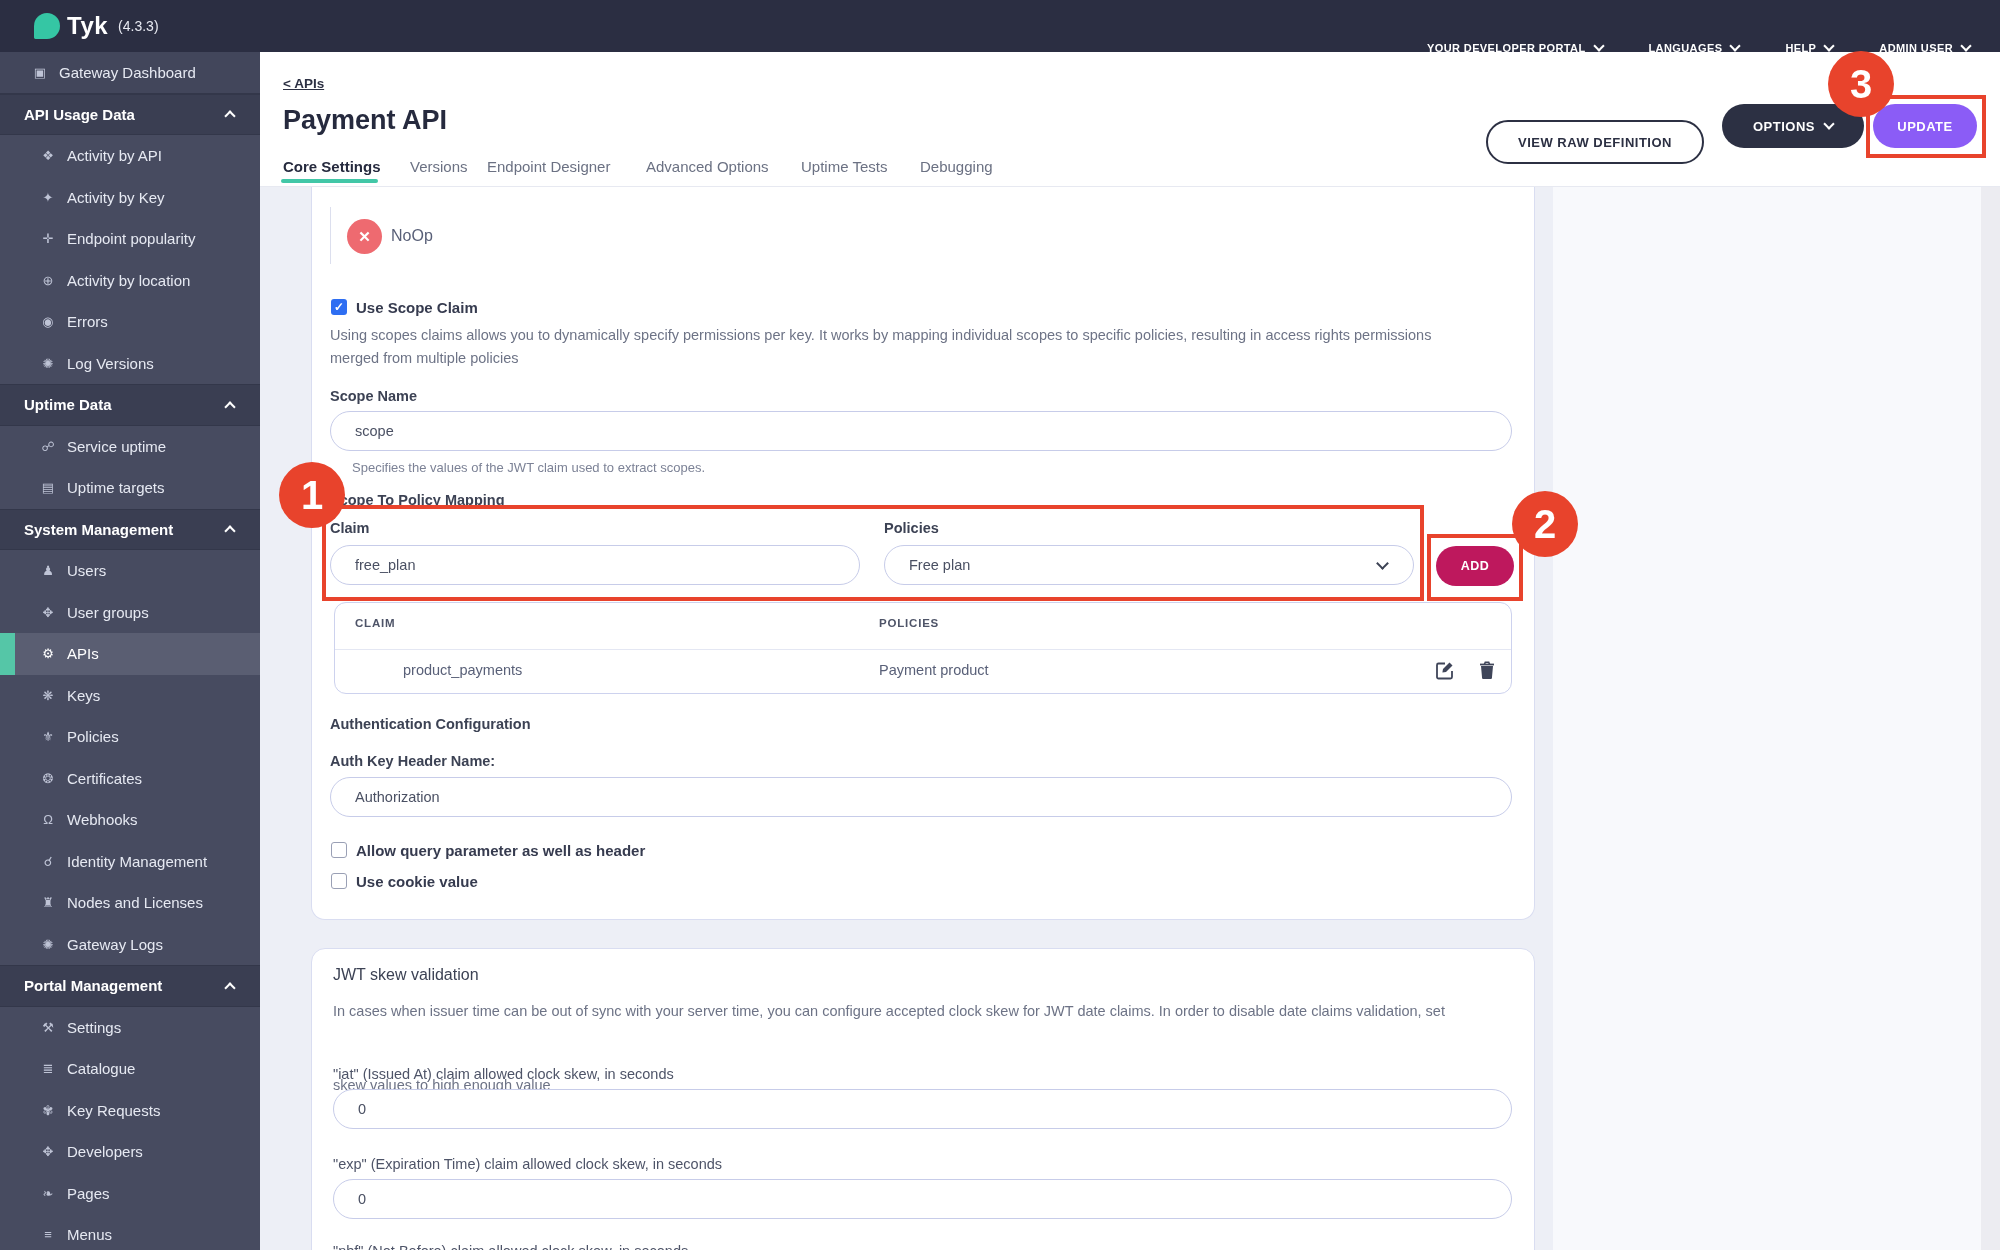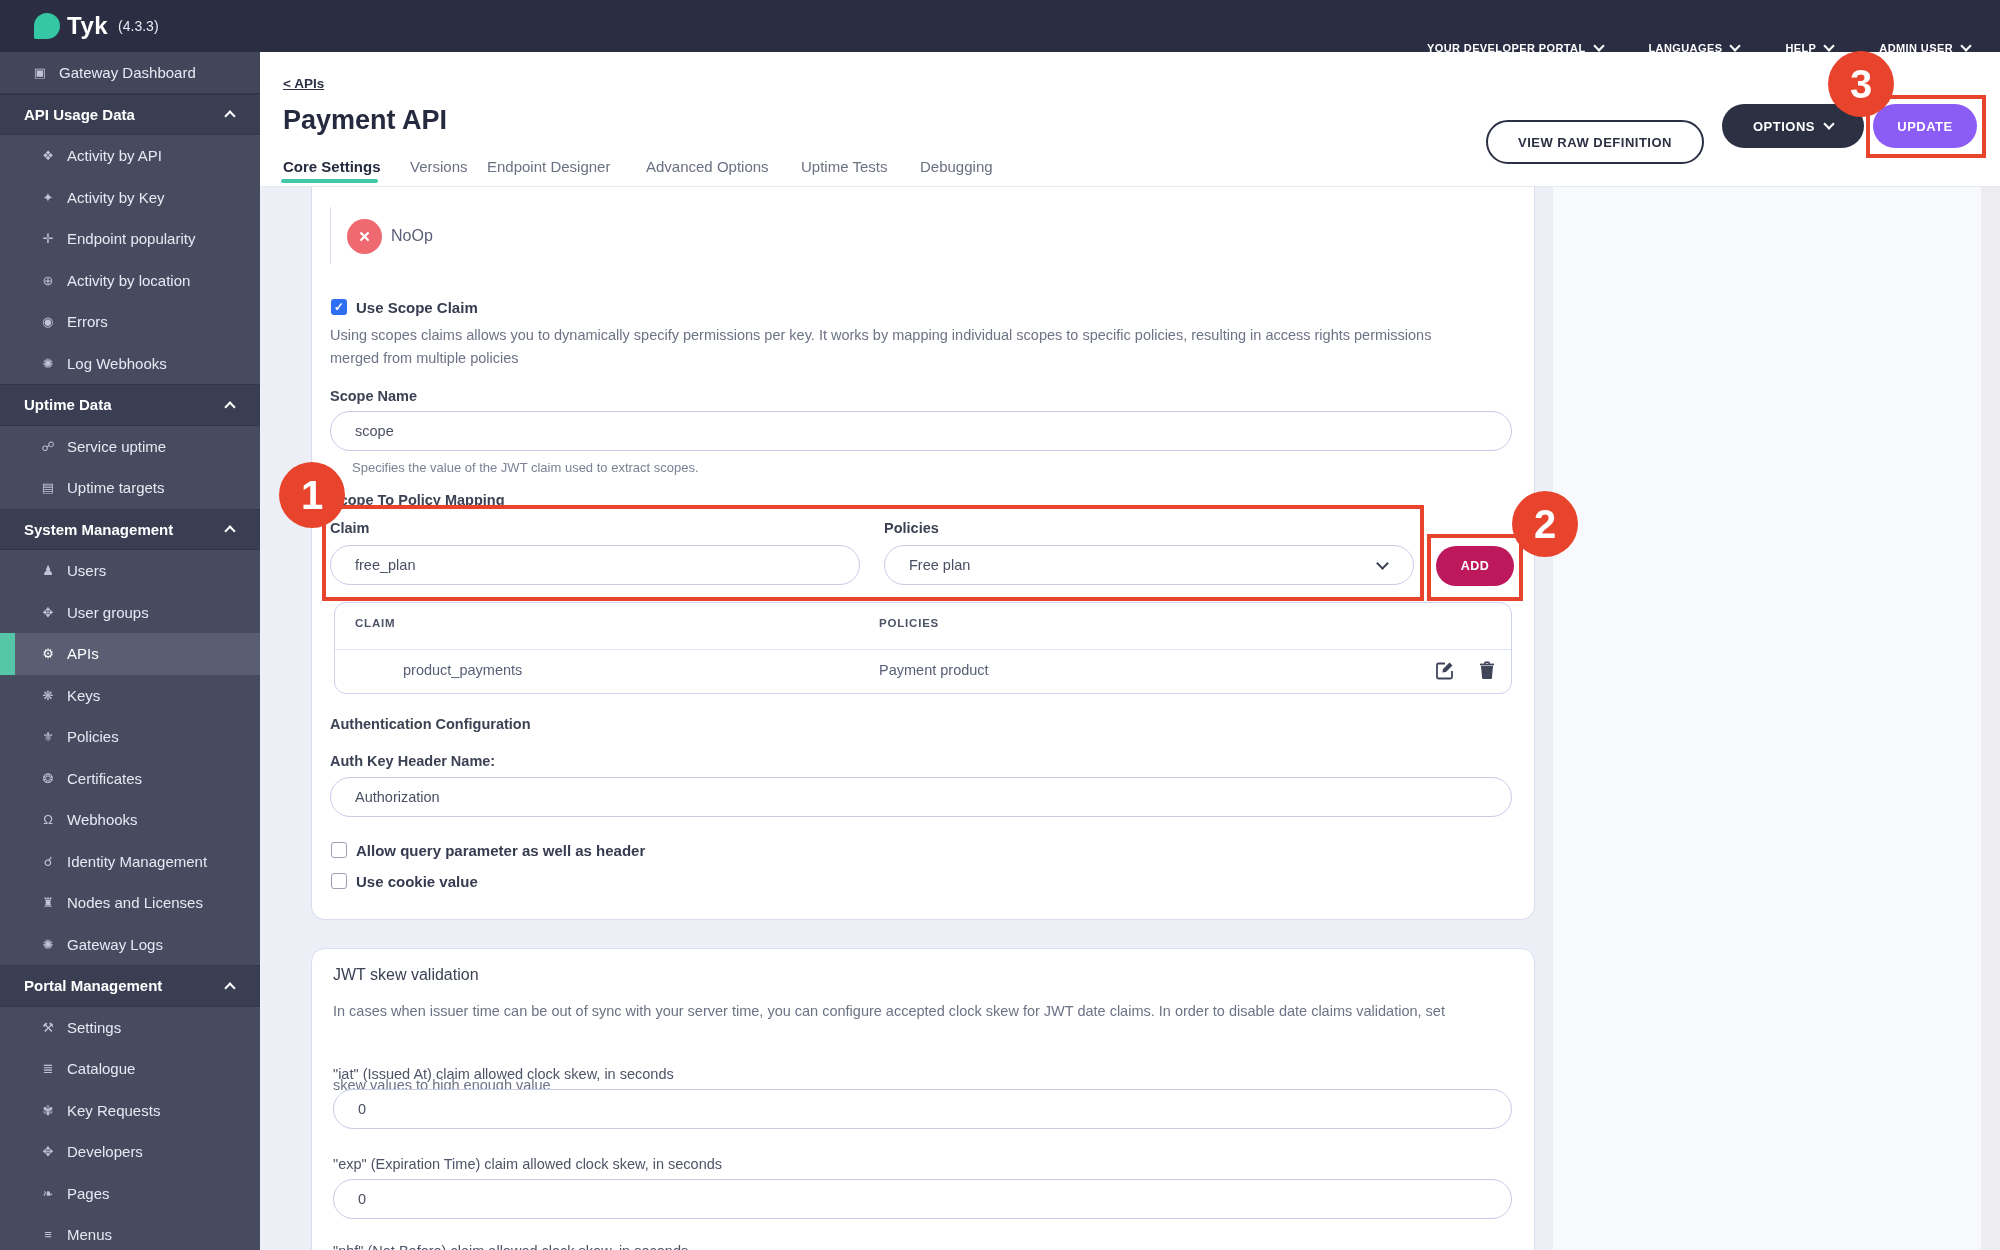--- a/index.html
+++ b/index.html
@@ -171,21 +171,21 @@
   <div class="srow item">
     <span class="icon">⊕</span>
     <span>Activity by location</span>
   </div>
   <div class="srow item">
     <span class="icon">◉</span>
     <span>Errors</span>
   </div>
   <div class="srow item">
     <span class="icon">✺</span>
-    <span>Log Webhooks</span>
+    <span>Log Versions</span>
   </div>
   <div class="srow header">
     <span>Uptime Data</span>
     <span class="chev up"></span>
   </div>
   <div class="srow item">
     <span class="icon">☍</span>
     <span>Service uptime</span>
   </div>
   <div class="srow item">
@@ -294,21 +294,21 @@
 <div class="cbx checked" style="left:331px; top:299px;">
   <span>✓</span>
 </div>
 <div class="cbx-label" style="left:356px; top:299px;">Use Scope Claim</div>
 
 <div class="gray-text" style="left:330px; top:327px;">Using scopes claims allows you to dynamically specify permissions per key. It works by mapping individual scopes to specific policies, resulting in access rights permissions</div>
 <div class="gray-text" style="left:330px; top:350px;">merged from multiple policies</div>
 
 <div class="field-label" style="left:330px; top:388px;">Scope Name</div>
 <input class="tyk-input" style="left: 330px; top: 411px; width: 1182px;" value="scope">
-<div class="helper" style="left:352px; top:460px;">Specifies the value of the JWT claim used to extract scopes.</div>
+<div class="helper" style="left:352px; top:460px;">Specifies the values of the JWT claim used to extract scopes.</div>
 
 <div class="field-label" style="left:330px; top:492px;">Scope To Policy Mapping</div>
 
 <div class="field-label" style="left:330px; top:520px;">Claim</div>
 <input class="tyk-input" style="left: 330px; top: 545px; width: 530px;" value="free_plan">
 
 <div class="field-label" style="left:884px; top:520px;">Policies</div>
 <div class="tyk-input tyk-select" style="left:884px; top:545px; width:530px;">
   <span>Free plan</span>
   <span class="sel-chev"></span>

